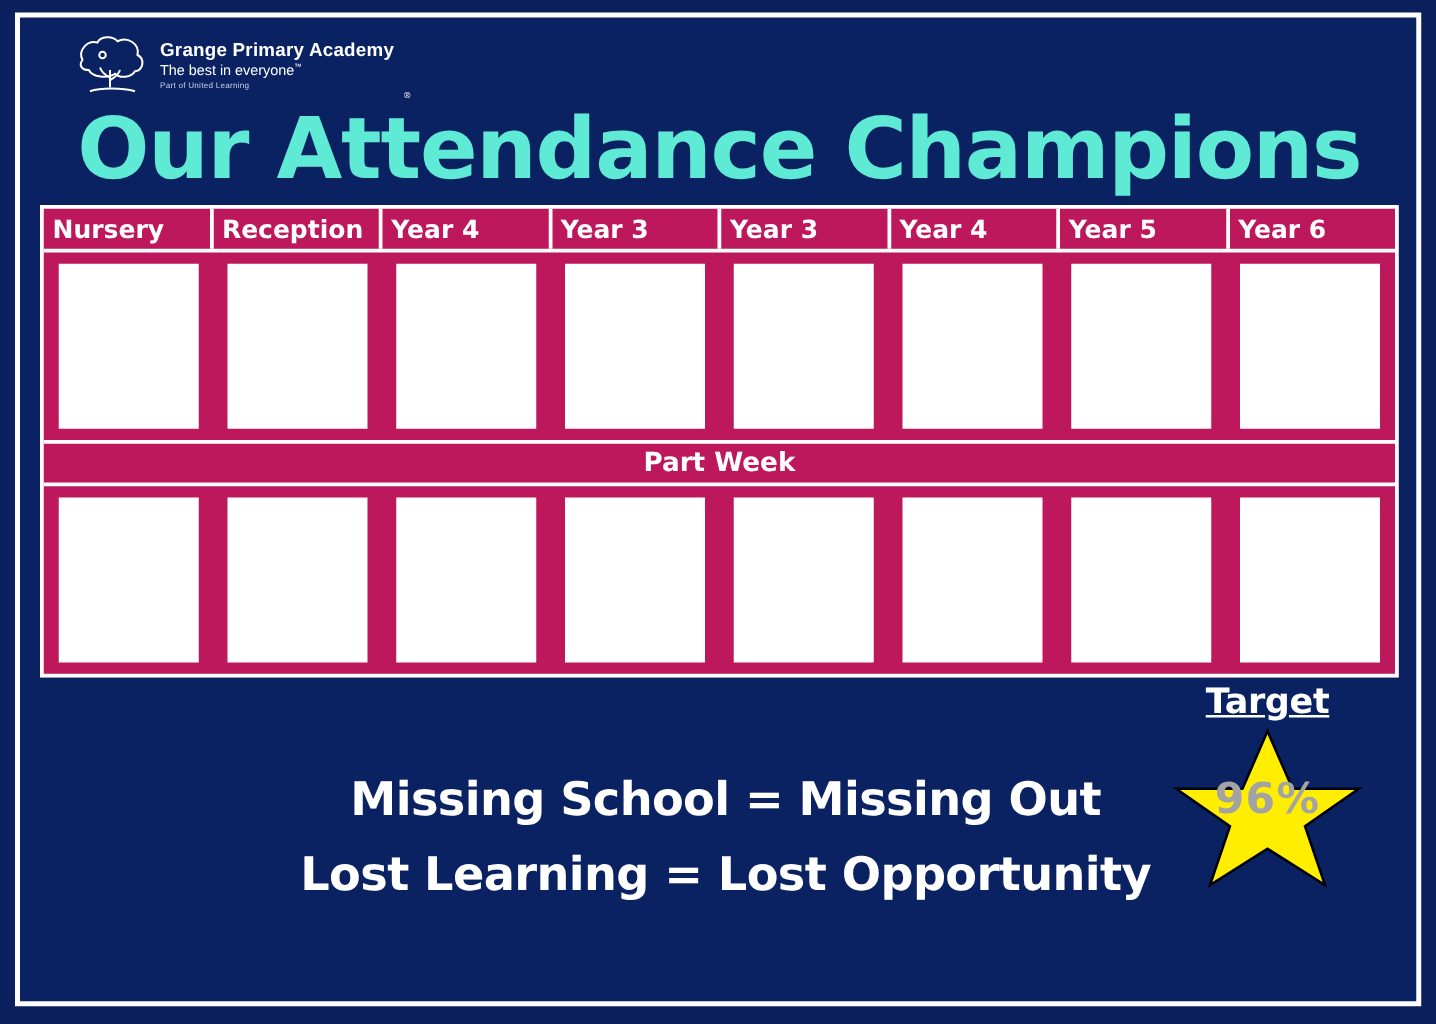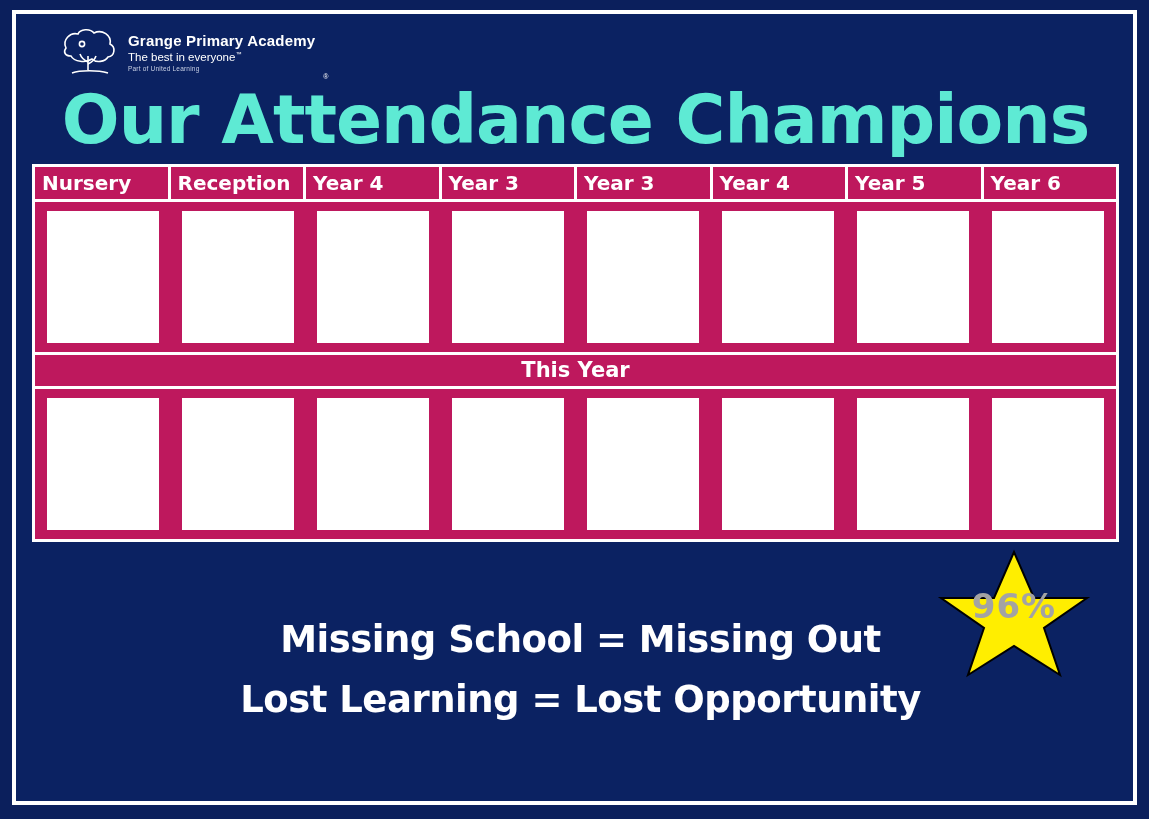--- a/index.html
+++ b/index.html
@@ -282,21 +282,21 @@
             <div class="white-box"></div>
           </div>
         <div class="box-cell">
             <div class="white-box"></div>
           </div>
         <div class="box-cell">
             <div class="white-box"></div>
           </div>
       </div>
 
-      <div class="week-label">This Year</div>
+      <div class="week-label">Part Week</div>
 
       <div class="box-row last">
         <div class="box-cell">
             <div class="white-box"></div>
           </div>
         <div class="box-cell">
             <div class="white-box"></div>
           </div>
         <div class="box-cell">
             <div class="white-box"></div>
@@ -320,20 +320,21 @@
 
     </div>
 
     <div class="bottom">
       <div class="slogans">
         <div class="slogan-line">Missing School = Missing Out</div>
         <div class="slogan-line">Lost Learning = Lost Opportunity</div>
       </div>
 
       <div class="target-block">
+        <div class="target-label">Target</div>
         <div class="star-holder">
           <svg class="star" viewBox="0 0 175 130" aria-hidden="true">
             <polygon points="87,4 107,50 160,50 117,80 133,127 87,98 41,127 57,80 14,50 67,50" fill="#ffee00" stroke="#000000" stroke-width="2"></polygon>
           </svg>
           <div class="star-text">96%</div>
         </div>
       </div>
     </div>
 
   </div>

